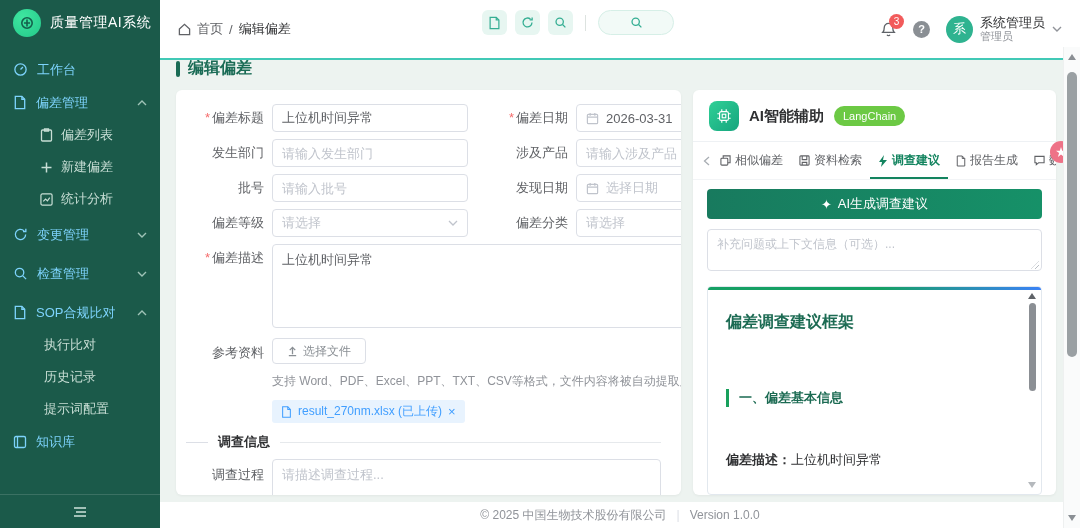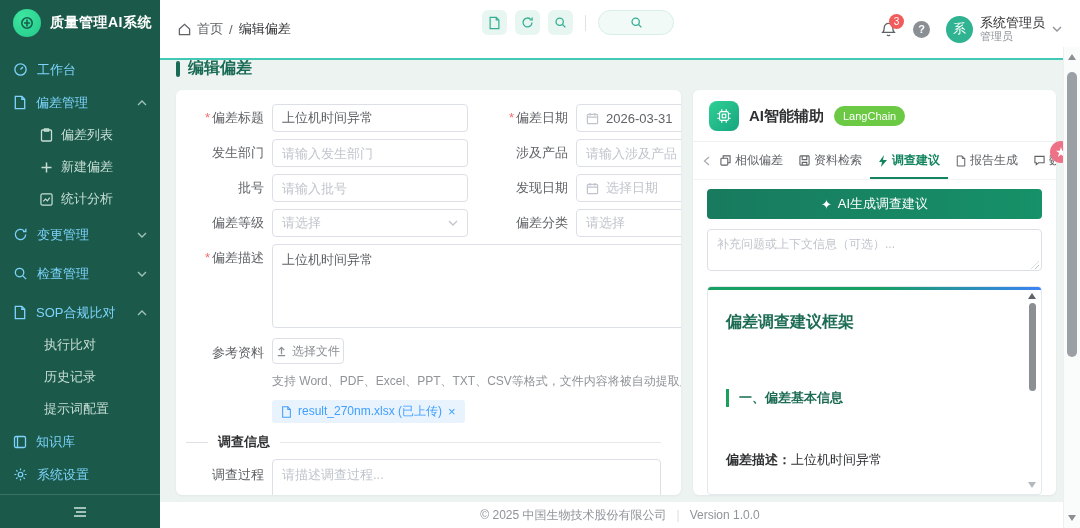--- a/index.html
+++ b/index.html
@@ -4,21 +4,21 @@
 <style>
   * { margin:0; padding:0; box-sizing:border-box; }
   html,body { width:1080px; height:528px; overflow:hidden; }
   body { font-family:"Liberation Sans","DejaVu Sans",sans-serif; background:#edf3f0; position:relative; font-size:13px; color:#303133; }
   svg { display:block; }
 
   
   .sidebar { position:absolute; left:0; top:0; bottom:0; width:160px; background:#1b5a4a; display:flex; flex-direction:column; z-index:20; }
   .logo-row { height:45px; display:flex; align-items:center; gap:9px; padding-left:13px; flex:none; }
   .logo-circle { width:28px; height:28px; border-radius:50%; background:radial-gradient(circle at 35% 30%,#3fe6a0,#23c98a); display:flex; align-items:center; justify-content:center; color:#14604c; }
-  .logo-title { color:#fff; font-weight:bold; font-size:14px; letter-spacing:.5px; }
+  .logo-title { color:#fff; font-weight:normal; font-size:14px; letter-spacing:.5px; }
   .nav { flex:1; padding-top:8px; overflow:hidden; }
   .nav-item { height:33px; display:flex; align-items:center; gap:9px; padding:0 13px; color:#7dd3fc; font-size:13px; cursor:pointer; }
   .nav-item .lbl { flex:1; }
   .nav-item .chev { color:#9fc3b7; }
   .nav-sub { height:32px; display:flex; align-items:center; gap:8px; padding-left:40px; color:#c8ded5; font-size:13px; cursor:pointer; }
   .nav-sub.noicon { padding-left:44px; }
   .collapse-bar { flex:none; height:34px; border-top:1px solid rgba(255,255,255,.14); display:flex; align-items:center; justify-content:center; color:#cfe3db; cursor:pointer; }
 
   
   .header { position:absolute; left:160px; top:0; right:0; height:60px; background:#fff; border-bottom:2px solid #41c9b6; display:flex; align-items:center; padding:0 18px; z-index:15; }
@@ -56,21 +56,21 @@
   input.ctrl::placeholder, textarea::placeholder { color:#c0c4cc; }
   .fake-ctrl { display:flex; align-items:center; gap:7px; cursor:pointer; }
   .fake-ctrl .ph { color:#c0c4cc; }
   .fake-ctrl .val { color:#606266; }
   .fake-ctrl .gicon { color:#c0c4cc; }
   .fake-ctrl .chev { margin-left:auto; color:#c0c4cc; }
   .span2 { grid-column:1 / -1; }
   textarea { width:100%; border:1px solid #dcdfe6; border-radius:4px; padding:6px 9px; font-size:13px; color:#606266; font-family:inherit; resize:none; }
   .ta-wrap { position:relative; flex:1; min-width:0; }
   .resize-grip { position:absolute; right:3px; bottom:5px; width:8px; height:8px; clip-path:polygon(100% 0,100% 100%,0 100%); background:repeating-linear-gradient(135deg,transparent 0 2px,#b9bec4 2px 3px); pointer-events:none; }
-  .upload-btn { display:inline-flex; align-items:center; gap:5px; height:26px; padding:0 3px; border:1px solid #dcdfe6; border-radius:4px; background:#fff; color:#8a8f94; font-size:12px; cursor:pointer; }
+  .upload-btn { display:inline-flex; align-items:center; gap:5px; height:26px; padding:0 14px; border:1px solid #dcdfe6; border-radius:4px; background:#fff; color:#8a8f94; font-size:12px; cursor:pointer; }
   .upload-hint { font-size:12px; color:#909399; margin-top:9px; }
   .file-chip { display:inline-flex; align-items:center; gap:6px; margin-top:10px; background:#e8f3fe; border-radius:3px; padding:3px 9px; font-size:12px; color:#409eff; }
   .file-chip .x { cursor:pointer; font-size:13px; }
   .divider-row { display:flex; align-items:center; gap:10px; margin:10px 0 8px; }
   .divider-row .l1 { width:22px; height:1px; background:#dcdfe6; }
   .divider-row .l2 { flex:1; height:1px; background:#e6e9ec; }
   .divider-row .dl { font-size:13px; font-weight:600; color:#303133; }
 
   
   .ai-card { flex:1; display:flex; flex-direction:column; }
@@ -224,29 +224,20 @@
       </div>
     <div class="nav-item">
       <span>
           <svg width="14" height="14" viewBox="0 0 14 14" fill="none" stroke="currentColor" stroke-width="1.3">
             <rect x="1.5" y="1.5" width="11" height="11" rx="1.5"></rect>
             <path d="M4.5 1.5v11"></path>
           </svg>
         </span>
       <span class="lbl">知识库</span>
     </div>
-    <div class="nav-item">
-      <span>
-          <svg width="15" height="15" viewBox="0 0 16 16" fill="none" stroke="currentColor" stroke-width="1.3">
-            <circle cx="8" cy="8" r="2.4"></circle>
-            <path d="M8 1.5v2M8 12.5v2M1.5 8h2M12.5 8h2M3.4 3.4l1.4 1.4M11.2 11.2l1.4 1.4M12.6 3.4l-1.4 1.4M4.8 11.2l-1.4 1.4"></path>
-          </svg>
-        </span>
-      <span class="lbl">系统设置</span>
-    </div>
   </nav>
   <div class="collapse-bar">
     <span>
         <svg width="16" height="12" viewBox="0 0 16 12" fill="none" stroke="currentColor" stroke-width="1.5">
           <path d="M2 2h12M4 6h10M2 10h12"></path>
         </svg>
       </span>
   </div>
 </aside>
 

